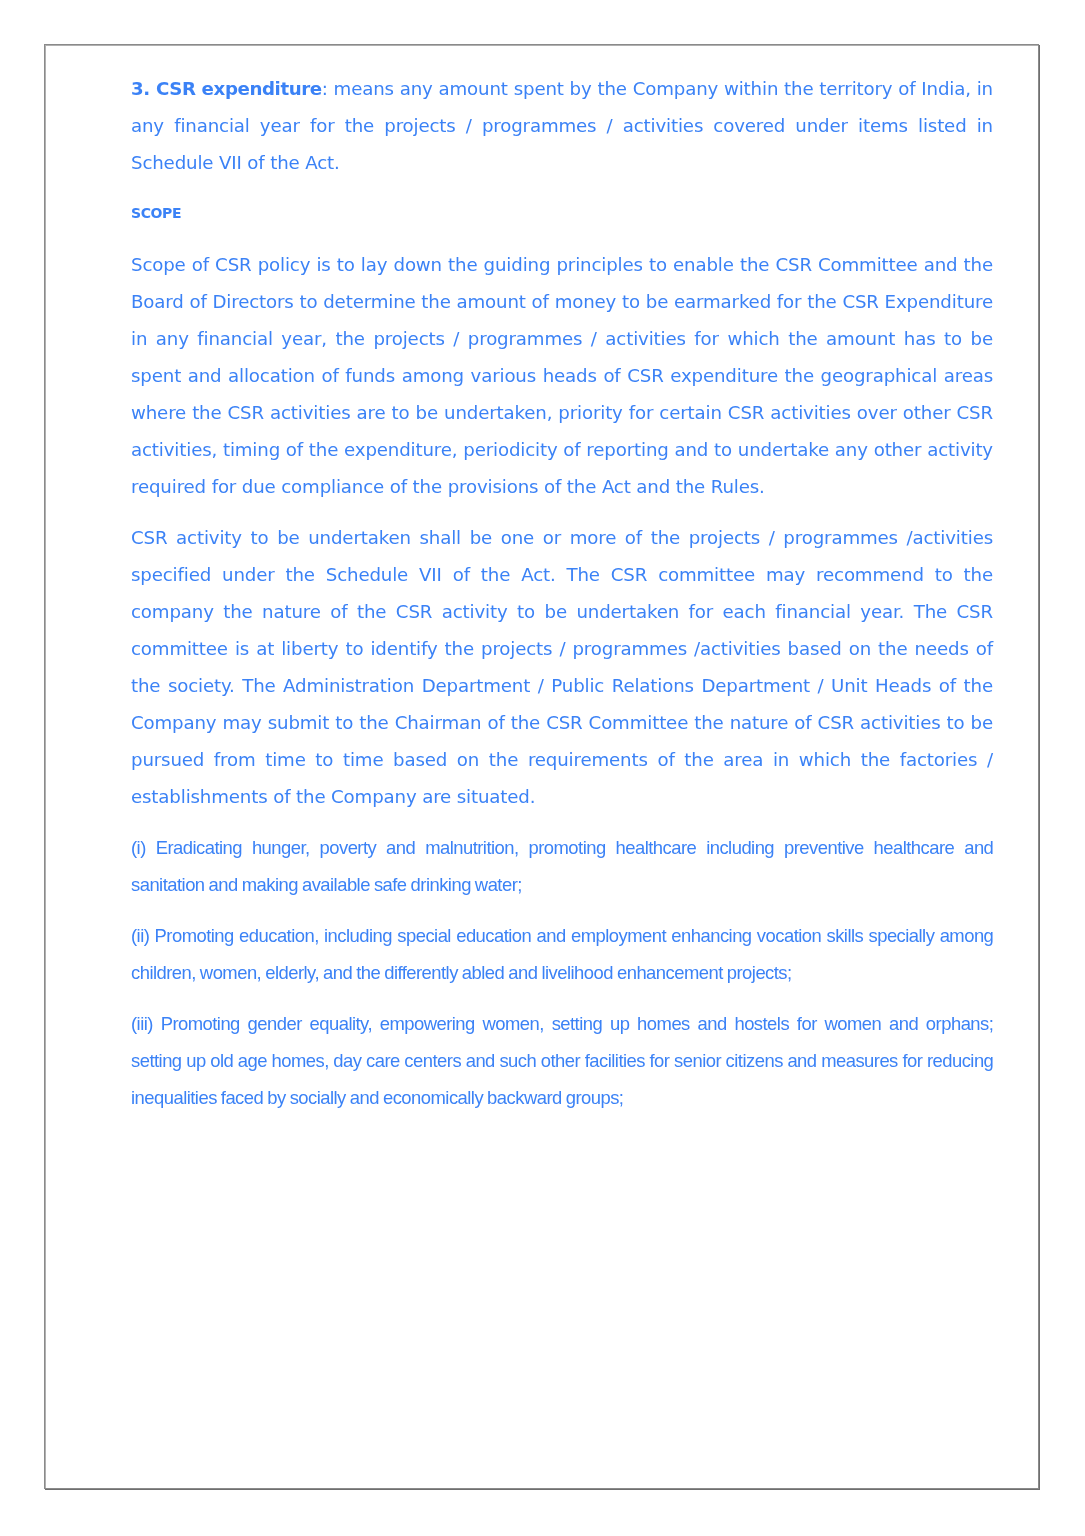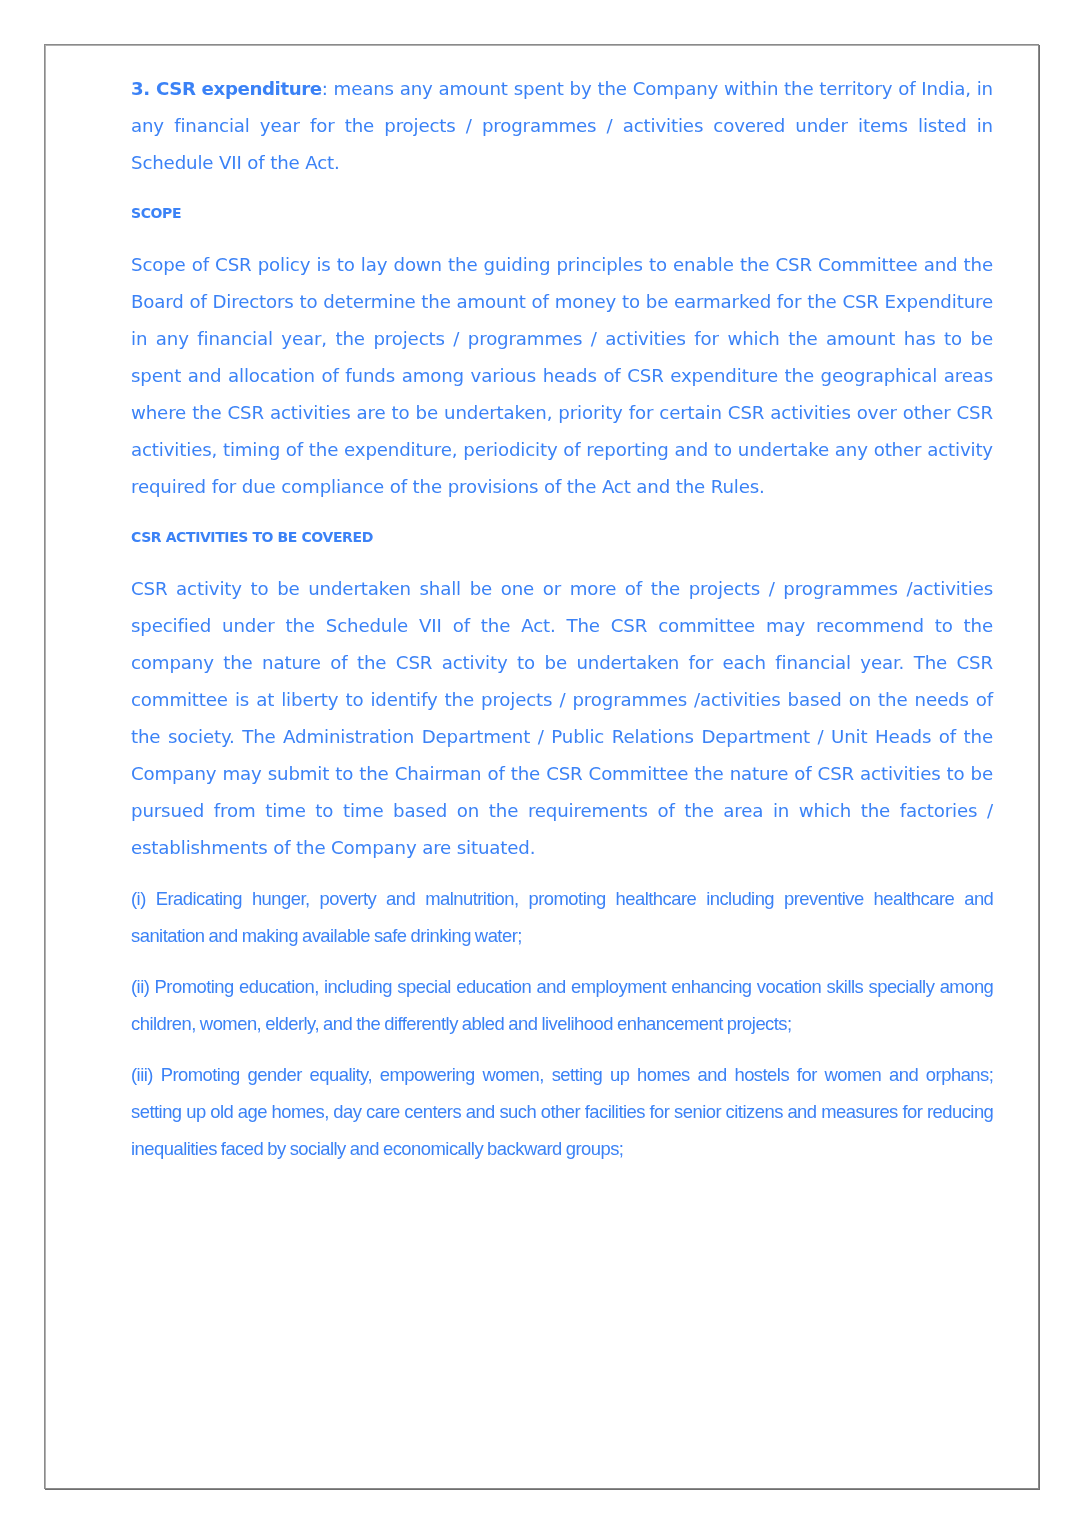--- a/index.html
+++ b/index.html
@@ -65,20 +65,19 @@
 
 <div class="page-border"></div>
 
 <div class="content">
 
   <p class="para"><span class="bold-inline">3. CSR expenditure</span><span>: means any amount spent by the Company within the territory of India, in any financial year for the projects / programmes / activities covered under items listed in Schedule VII of the Act.</span></p>
 
   <div class="heading">SCOPE</div>
   <p class="para">Scope of CSR policy is to lay down the guiding principles to enable the CSR Committee and the Board of Directors to determine the amount of money to be earmarked for the CSR Expenditure in any financial year, the projects / programmes / activities for which the amount has to be spent and allocation of funds among various heads of CSR expenditure the geographical areas where the CSR activities are to be undertaken, priority for certain CSR activities over other CSR activities, timing of the expenditure, periodicity of reporting and to undertake any other activity required for due compliance of the provisions of the Act and the Rules.</p>
 
-  <div class="heading">CSR ACTIVITIES TO BE COVERED</div>
   <p class="para">CSR activity to be undertaken shall be one or more of the projects / programmes /activities specified under the Schedule VII of the Act. The CSR committee may recommend to the company the nature of the CSR activity to be undertaken for each financial year. The CSR committee is at liberty to identify the projects / programmes /activities based on the needs of the society. The Administration Department / Public Relations Department / Unit Heads of the Company may submit to the Chairman of the CSR Committee the nature of CSR activities to be pursued from time to time based on the requirements of the area in which the factories / establishments of the Company are situated.</p>
 
   <p class="list-item">(i) Eradicating hunger, poverty and malnutrition, promoting healthcare including preventive healthcare and sanitation and making available safe drinking water;</p>
   <p class="list-item">(ii) Promoting education, including special education and employment enhancing vocation skills specially among children, women, elderly, and the differently abled and livelihood enhancement projects;</p>
   <p class="list-item">(iii) Promoting gender equality, empowering women, setting up homes and hostels for women and orphans; setting up old age homes, day care centers and such other facilities for senior citizens and measures for reducing inequalities faced by socially and economically backward groups;</p>
 
 </div>
 
 </body></html>

